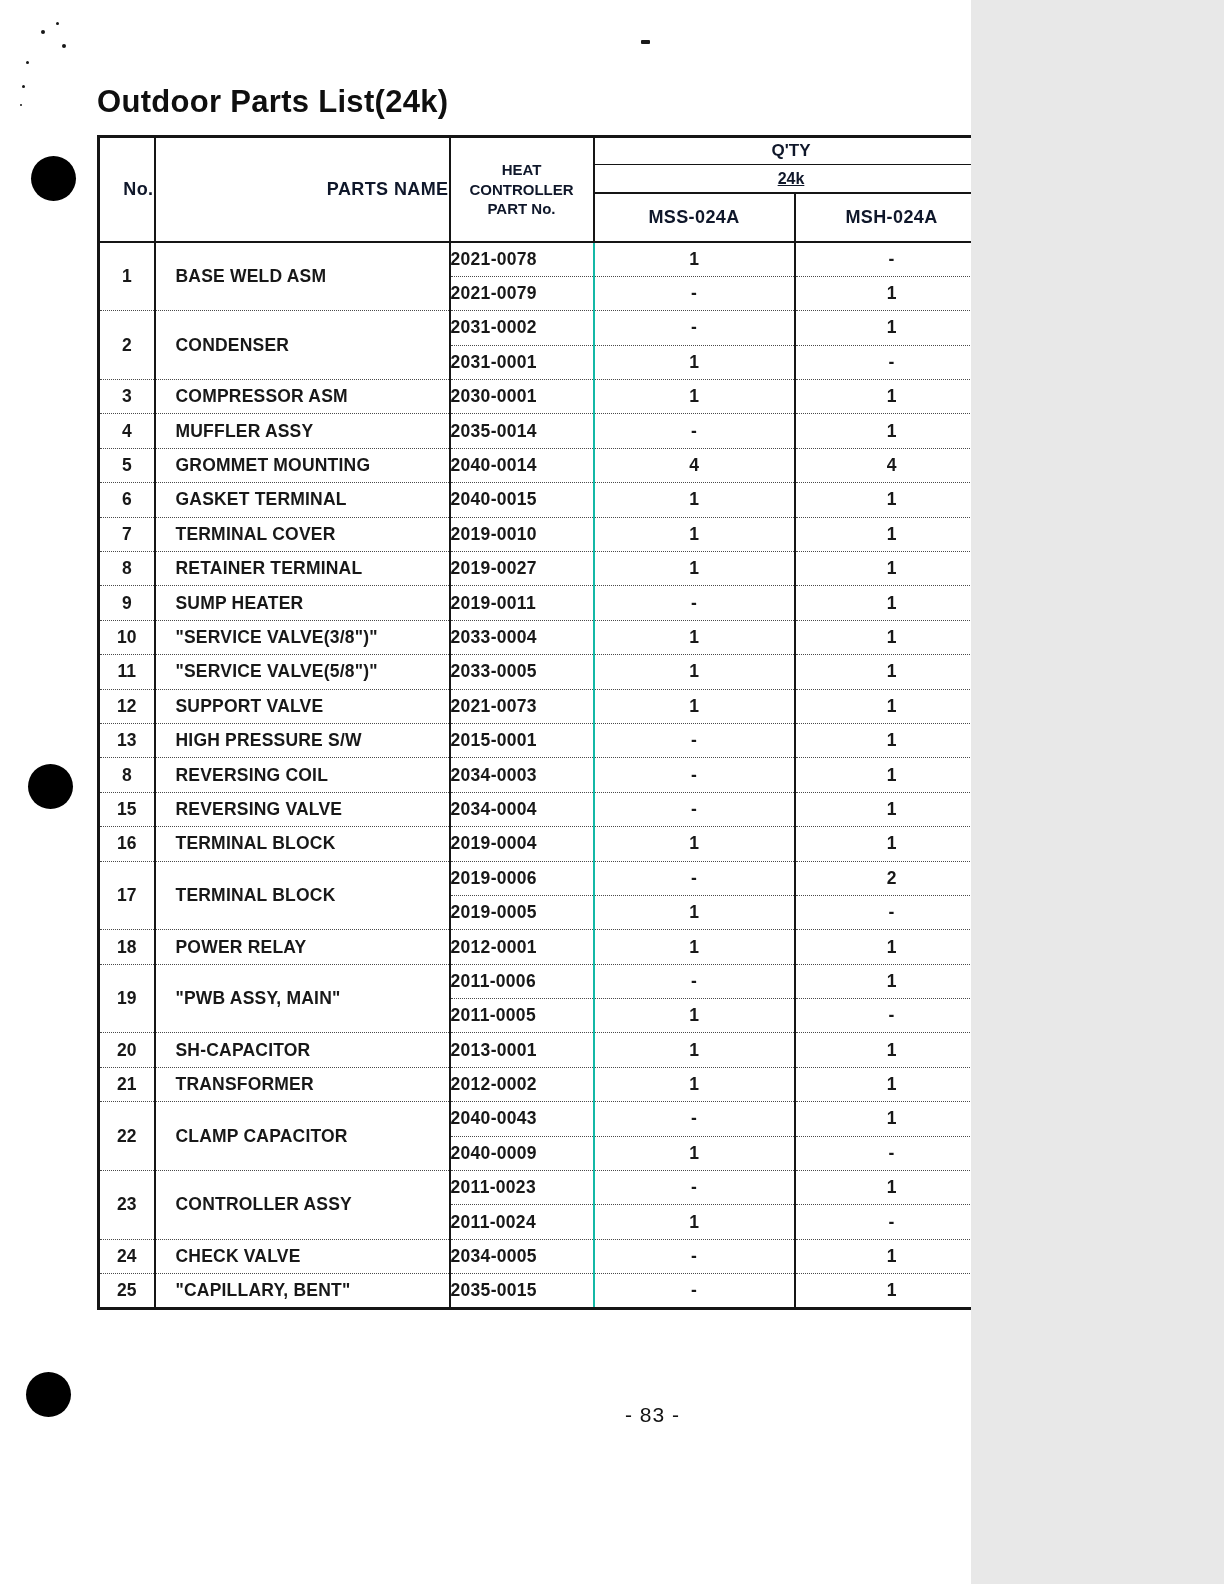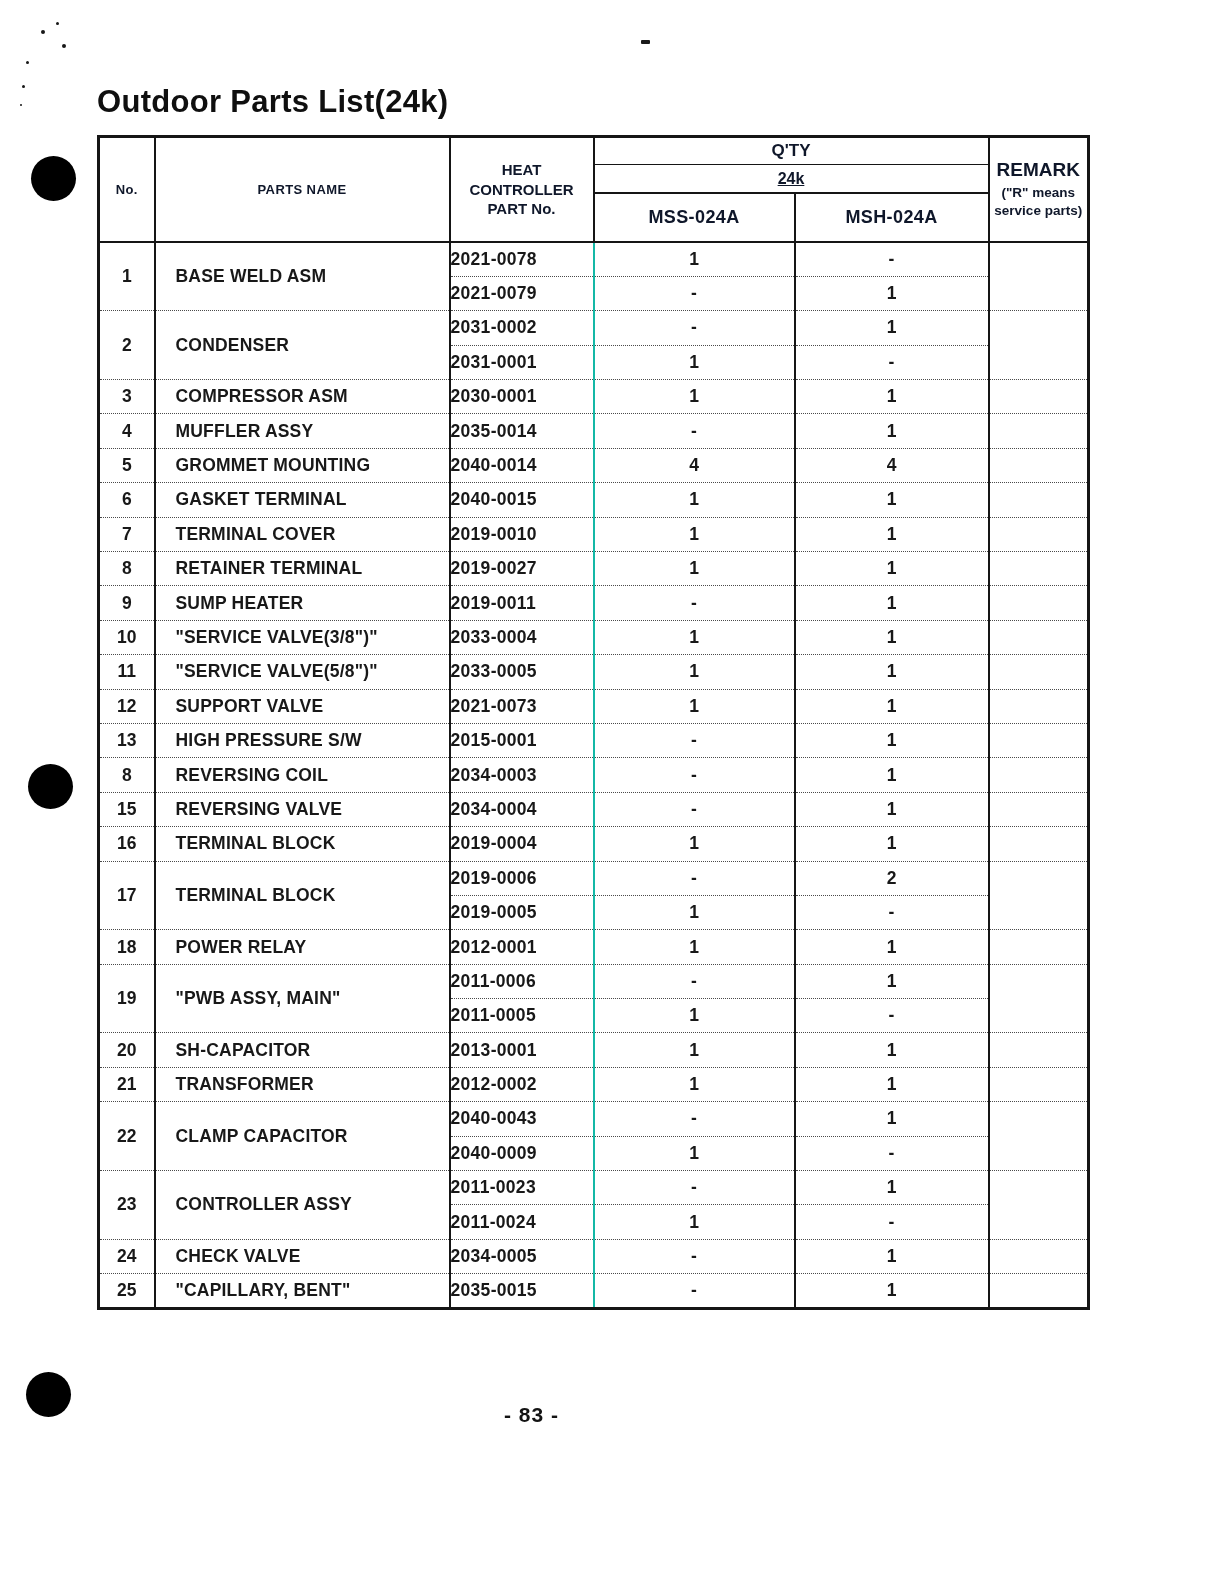--- a/index.html
+++ b/index.html
@@ -1,39 +1,39 @@
 <!DOCTYPE html>
 <html><head>
 <meta charset="utf-8">
 <style>
   html,body{margin:0;padding:0;background:#e8e8e8;}
   .page{
     position:relative;
-    width:1224px;height:1584px;
+    width:971px;height:1584px;
     background:#ffffff;
     font-family:"Liberation Sans", sans-serif;
     color:#131313;
     overflow:hidden;
   }
   .page-title{
     position:absolute;left:97px;top:84px;
     font-size:31px;font-weight:bold;letter-spacing:0.3px;
     color:#0f0f0f;
   }
   table.parts{
     position:absolute;left:97px;top:135px;
     width:990px;
     border-collapse:collapse;table-layout:fixed;
     border:3px solid #151515;
   }
   th,td{padding:0;margin:0;overflow:hidden;}
   thead th{
     font-weight:bold;color:#0f172a;text-align:center;vertical-align:middle;
   }
-  .th-no,.th-name{font-size:13px;letter-spacing:0.4px;}
+  .th-no,.th-name{font-size:18px;letter-spacing:0.4px;text-align:right;}
   .th-part{font-size:15px;line-height:1.3;white-space:pre-line;}
   .th-qty{font-size:17px;height:26px;}
   .th-24k{font-size:16px;height:27px;text-decoration:underline;}
   .th-model{font-size:18px;height:47px;letter-spacing:0.4px;}
   .th-remark{font-size:19px;line-height:1.2;}
   .remark-note{font-size:13.5px;font-weight:bold;white-space:pre-line;line-height:1.35;display:block;margin-top:2px;}
   
   .vr{border-right:2px solid #151515;}
   
   .th-qty{border-bottom:1px solid #151515;}
@@ -46,22 +46,22 @@
     border-bottom:1px dotted #4a4a4a;
   }
   td.col-no{text-align:center;border-right:2px solid #151515;vertical-align:middle;}
   td.col-name{text-align:left;padding-left:20px;border-right:2px solid #151515;letter-spacing:0.2px;margin-left:29px;}
   td.col-part{text-align:left;border-right:2px solid #14b8a6;letter-spacing:0.3px;}
   td.col-mss{text-align:center;border-right:2px solid #151515;}
   td.col-msh{text-align:center;border-right:2px solid #151515;}
   td.col-remark{border-right:none;}
   td.group-span{vertical-align:middle;}
   .page-number{
-    position:absolute;left:504px;top:1403px;width:160px;
-    text-align:left;font-size:21px;font-weight:bold;letter-spacing:1px;
+    position:absolute;left:520px;top:1403px;width:160px;
+    text-align:right;font-size:21px;font-weight:normal;letter-spacing:1px;
   }
   .punch-hole{
     position:absolute;width:45px;height:45px;border-radius:50%;background:#000;
   }
   .hole-1{left:31px;top:156px;}
   .hole-2{left:28px;top:764px;}
   .hole-3{left:26px;top:1372px;}
   .speckle{position:absolute;background:#171717;border-radius:50%;}
   .sp1{left:41px;top:30px;width:4px;height:4px;}
   .sp2{left:56px;top:22px;width:3px;height:3px;}

